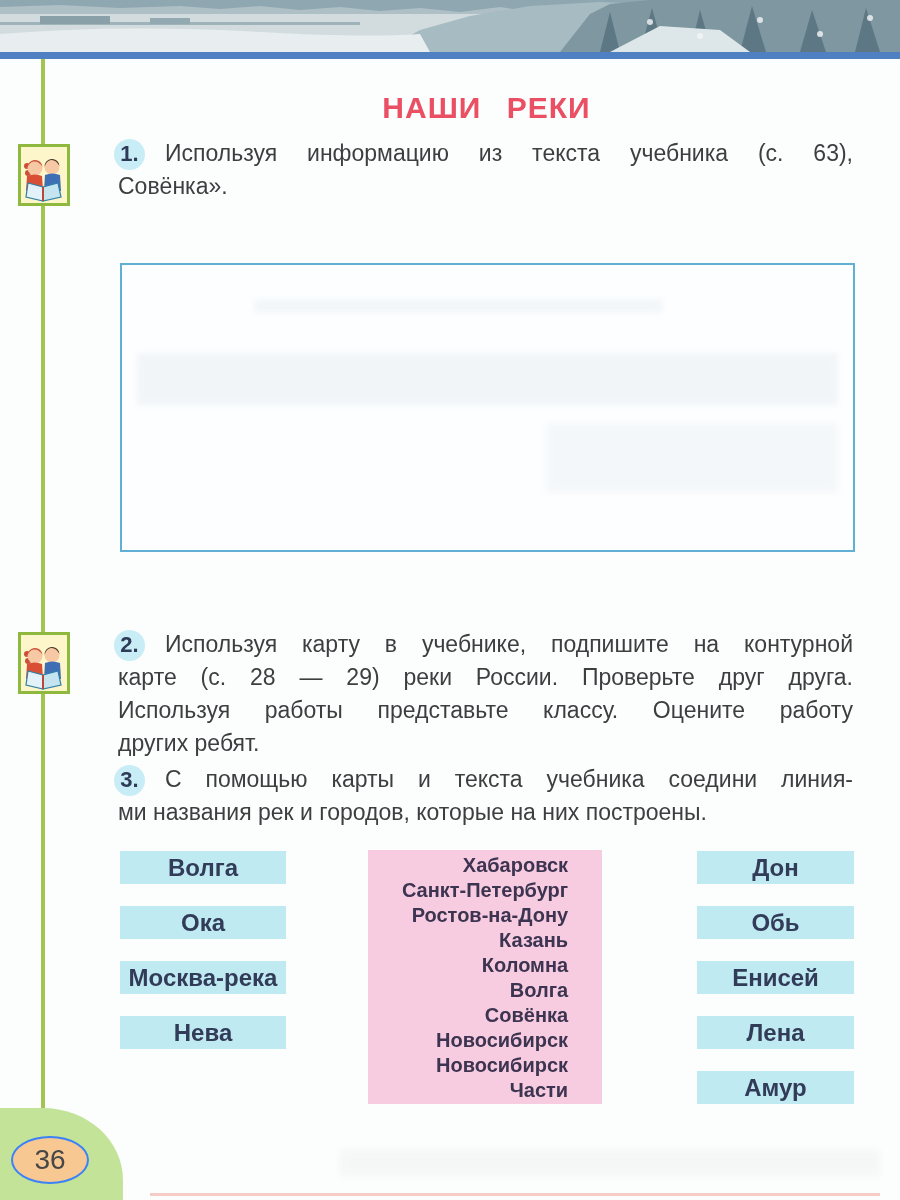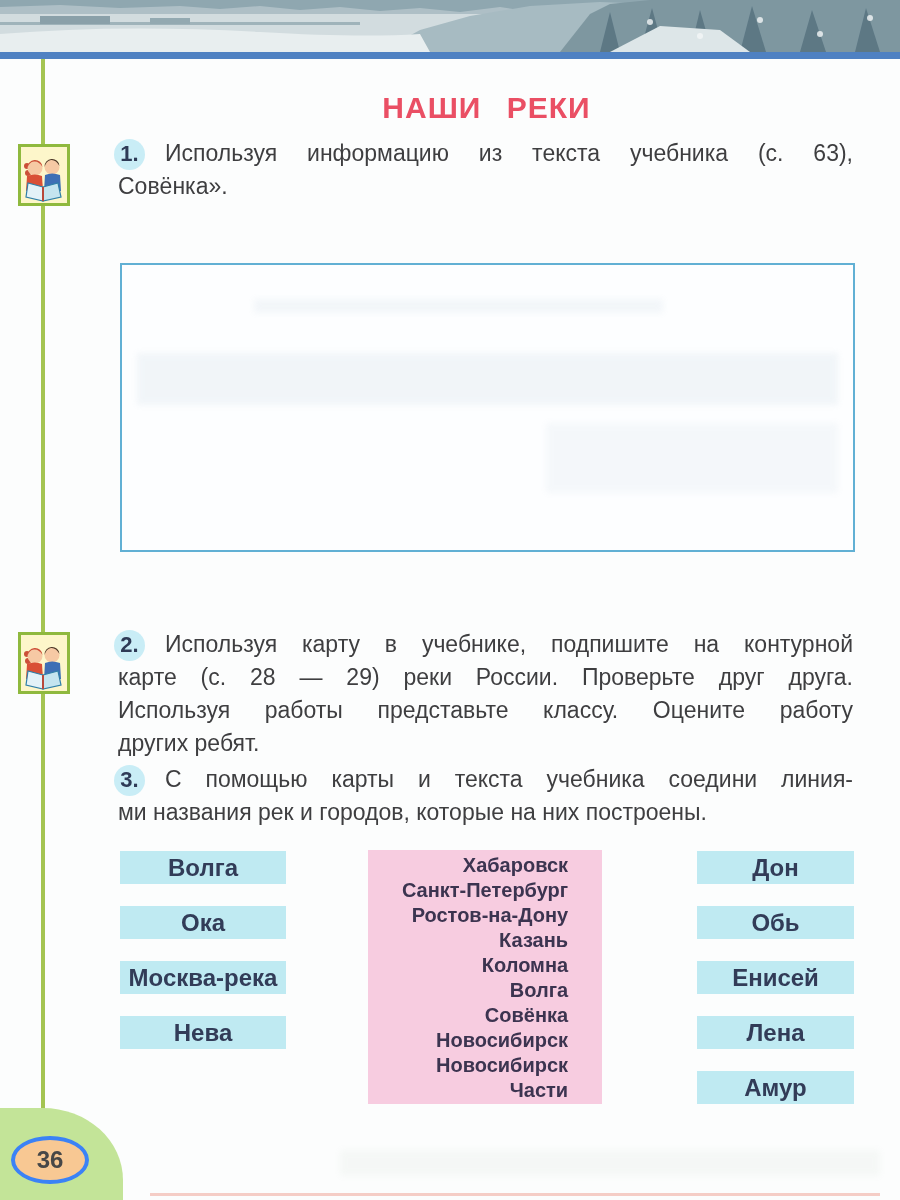--- a/index.html
+++ b/index.html
@@ -17,23 +17,23 @@
     position:absolute;left:18px;width:52px;height:62px;
     background:#fdf6ca;border:3px solid #8fb93e;box-sizing:border-box;
   }
   .icon-1{top:144px;} .icon-2{top:632px;}
   .corner-green{
     position:absolute;left:0;top:1108px;width:123px;height:92px;
     background:#c3e498;border-top-right-radius:80px 72px;
   }
   .page-num{
     position:absolute;left:11px;top:1136px;width:78px;height:48px;
-    background:#f8c893;border:4px solid #3b82f6;border-radius:50%;
+    background:#f8c893;border:2px solid #3b82f6;border-radius:50%;
     box-sizing:border-box;display:flex;align-items:center;justify-content:center;
-    font-size:24px;font-weight:bold;color:#474747;
+    font-size:28px;font-weight:normal;color:#474747;
   }
   .bottom-edge{position:absolute;left:150px;top:1193px;width:730px;height:3px;background:#f3c0b8;opacity:.8;}
   .bottom-ghost{position:absolute;left:340px;top:1150px;width:540px;height:26px;background:#9fb9a0;opacity:.07;filter:blur(3px);}
   
   .main-title{
     position:absolute;left:120px;top:74px;width:733px;text-align:center;
     font-size:30px;font-weight:800;color:#ea4f64;letter-spacing:1px;word-spacing:16px;margin-top:17px;
   }
   .schema-heading{
     position:absolute;left:120px;top:221px;width:733px;text-align:center;

